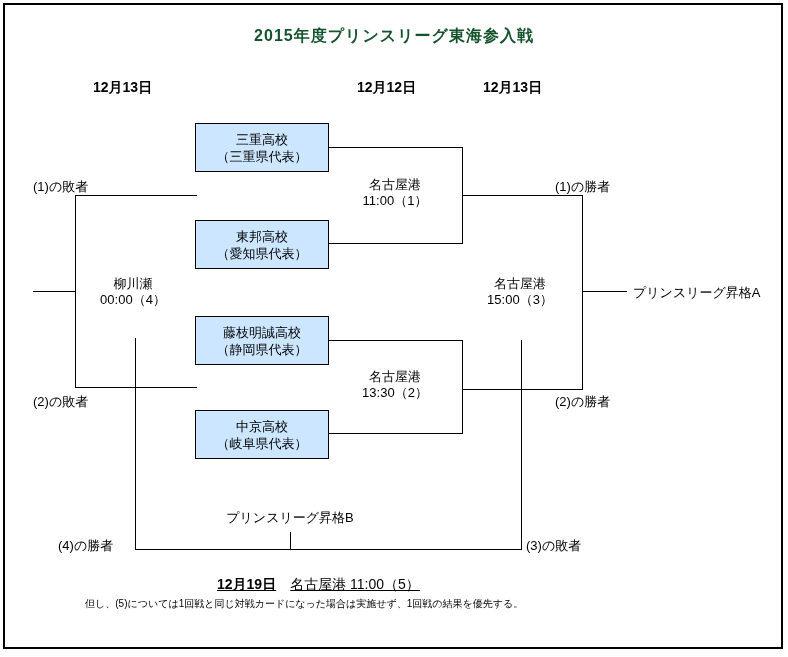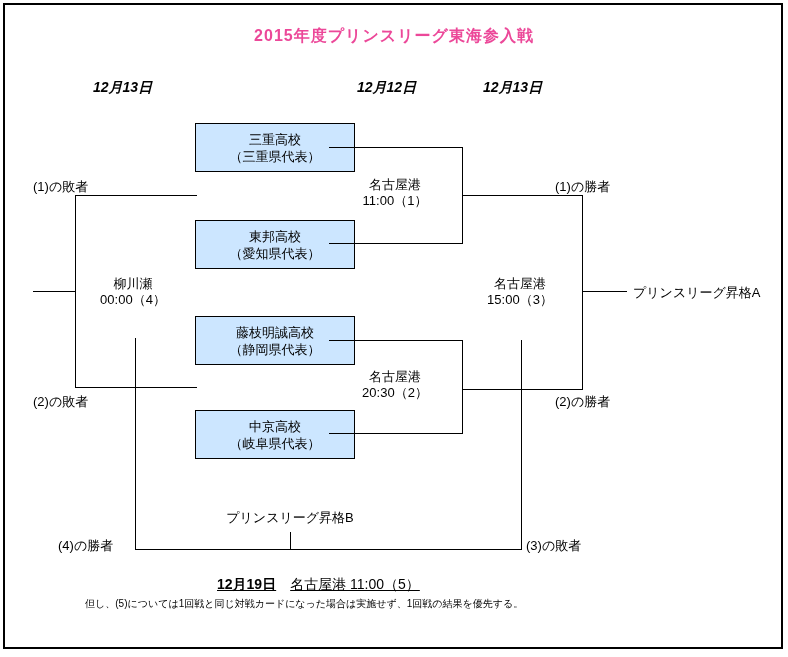--- a/index.html
+++ b/index.html
@@ -10,28 +10,28 @@
     font-family:"Liberation Sans","DejaVu Sans",sans-serif;
     color:#000;
     overflow:hidden;
   }
   #frame{
     position:absolute;left:3px;top:3px;width:780px;height:646px;
     border:2px solid #000;box-sizing:border-box;
   }
   .title{
     position:absolute;left:0;top:26px;width:100%;
-    text-align:center;font-size:16px;font-weight:bold;color:#ec4899;
+    text-align:center;font-size:16px;font-weight:bold;color:#14532d;
     letter-spacing:1px;
   }
   .date-hdr{
-    position:absolute;top:79px;font-size:14px;font-weight:bold;white-space:nowrap;font-style:italic;
+    position:absolute;top:79px;font-size:14px;font-weight:bold;white-space:nowrap;
   }
   .team{
-    position:absolute;left:195px;width:160px;height:49px;
+    position:absolute;left:195px;width:134px;height:49px;
     background:#cce6ff;border:1px solid #000;box-sizing:border-box;
     display:flex;flex-direction:column;align-items:center;justify-content:center;
     font-size:13px;line-height:17px;text-align:center;white-space:nowrap;
   }
   .hline{position:absolute;height:1px;background:#000;}
   .vline{position:absolute;width:1px;background:#000;}
   .lbl{position:absolute;font-size:13px;white-space:nowrap;}
   .match{
     position:absolute;transform:translateX(-50%);
     text-align:center;font-size:13px;line-height:16px;white-space:nowrap;
@@ -102,21 +102,21 @@
 
   <div class="lbl" style="left:633px;top:284px">プリンスリーグ昇格A</div>
   <div class="lbl" style="left:290px;top:509px;transform:translateX(-50%)">プリンスリーグ昇格B</div>
 
   <div class="match" style="left:395px;top:177px">
     <div>名古屋港</div>
     <div>11:00（1）</div>
   </div>
   <div class="match" style="left:395px;top:369px">
     <div>名古屋港</div>
-    <div>20:30（2）</div>
+    <div>13:30（2）</div>
   </div>
   <div class="match" style="left:520px;top:276px">
     <div>名古屋港</div>
     <div>15:00（3）</div>
   </div>
   <div class="match" style="left:133px;top:276px">
     <div>柳川瀬</div>
     <div>00:00（4）</div>
   </div>
 

